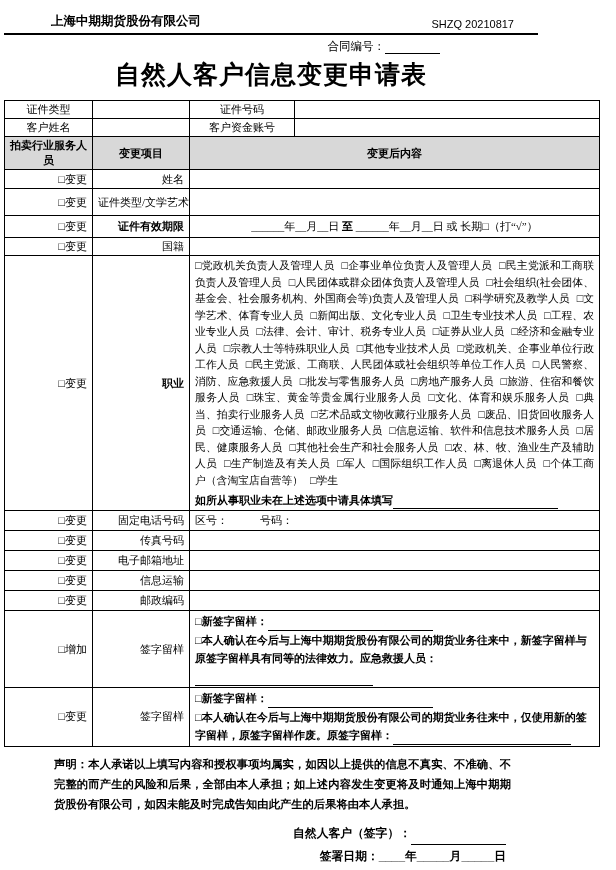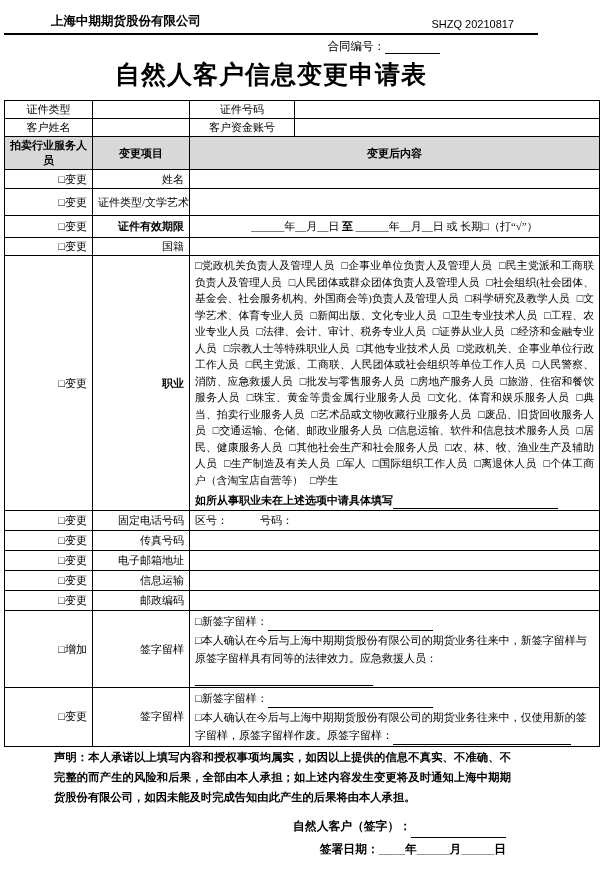--- a/index.html
+++ b/index.html
@@ -36,25 +36,25 @@
   .main .c-check, .main .c-item { text-align:right; overflow:hidden; white-space:nowrap; }
   .gray td { background:#d8d8d8; text-align:center; font-family:"Liberation Sans","DejaVu Sans",sans-serif; font-weight:bold; }
   .t-center { text-align:center; }
   .r15 { height:15px; } .r19 { height:19px; } .r22 { height:22px; } .r27 { height:27px; } .r20 { height:20px; }
   .occ-cell { padding:3px 6px 2px 6px; }
   .occ-text { text-align:justify; line-height:16.5px; font-size:10.8px; }
   .occ-opt { margin-right:7px; }
   .occ-note { line-height:17px; margin-top:4px; }
   .ml36 { margin-left:32px; }
   .sig-cell { padding:3px 6px; }
-  .sig-cell div { line-height:18.5px; }
+  .sig-cell div { line-height:18.5px;font-weight:bold; }
 
   
   .declaration {
-    margin:0 27px 0 50px; text-align:justify;
+    margin:7px 27px 0 50px; text-align:justify;
     font-family:"Liberation Sans","DejaVu Sans",sans-serif; font-weight:bold;
     font-size:11.3px; line-height:20px;
   }
   .sign-block { text-align:right; margin:8px 32px 0 0; font-size:11.8px; line-height:23px; }
 </style>
 </head>
 <body>
 
 <div class="page">
 

